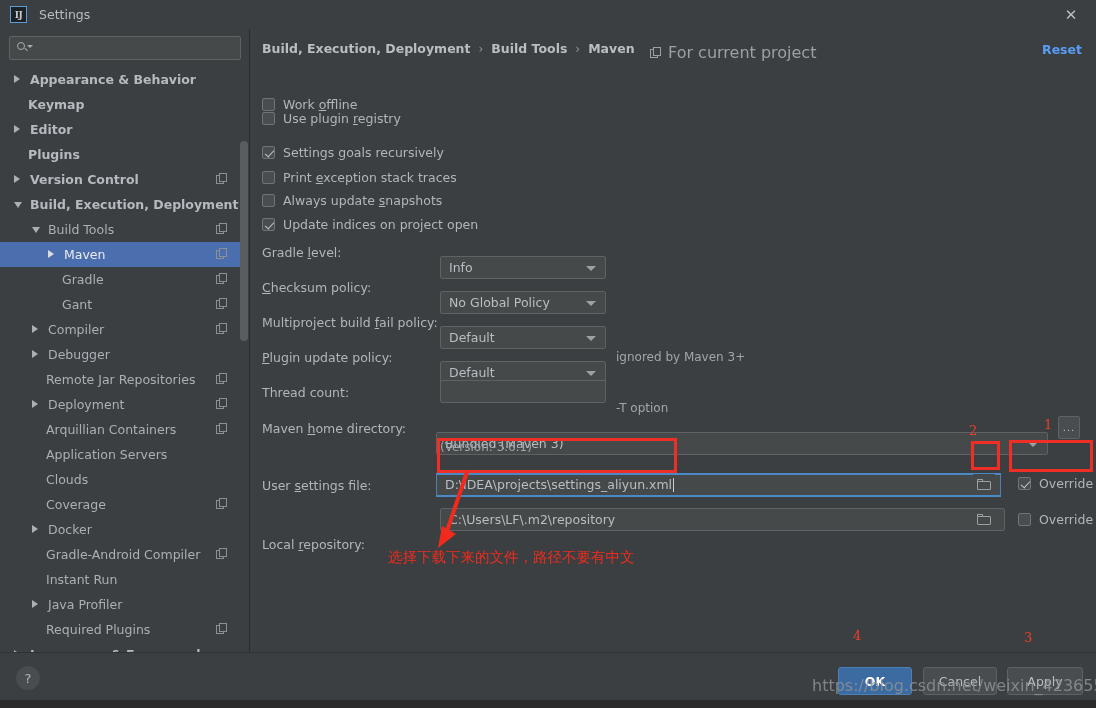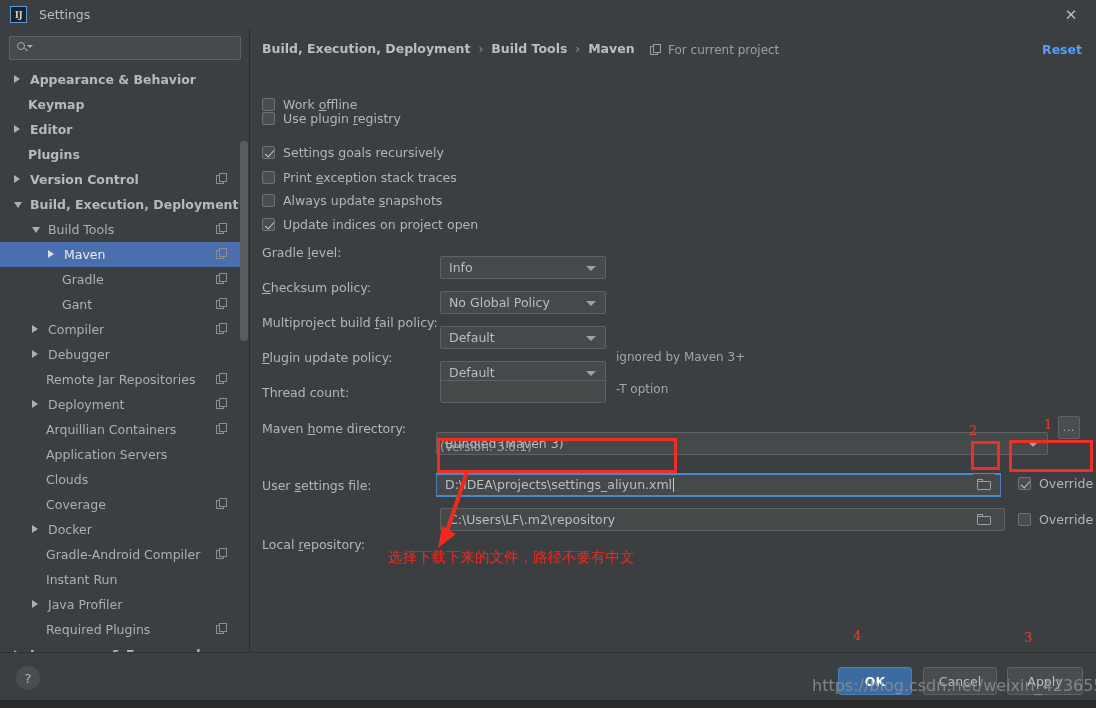--- a/index.html
+++ b/index.html
@@ -145,21 +145,21 @@
     background: #3c3f41;
   }
   .breadcrumb {
     position: absolute; left: 12px; top: 12px;
     font-size: 12.5px; font-weight: bold; color: #b9bec3;
     display: flex; align-items: center; gap: 8px;
   }
   .crumb-sep { color: #8d9398; font-weight: normal; font-size: 12px; }
   .for-project {
     position: absolute; left: 400px; top: 14px;
-    font-size: 12px; color: #9aa0a6;
+    font-size: 16px; color: #9aa0a6;
     display: flex; align-items: center; gap: 6px; justify-content: center;
   }
   .fp-icon { position: relative; width: 12px; height: 12px; }
   .fp-icon .b1 {
     position: absolute; left: 0; top: 2px; width: 8px; height: 9px;
     border: 1px solid #9aa0a6;
   }
   .fp-icon .b2 {
     position: absolute; left: 3px; top: 0; width: 8px; height: 9px;
     border: 1px solid #9aa0a6; background: #3c3f41;
@@ -573,21 +573,21 @@
       <span class="arw"></span>
     </div>
     <div class="hint" style="left:366px; top:321px;">ignored by Maven 3+</div>
 
     <div class="fld-label" style="left:12px; top:356px;">
       <span>Thread count:</span><span class="mn"></span><span></span>
     </div>
     <div class="textfield" style="left:190px; top:351px; width:166px;">
       <span class="val"></span>
     </div>
-    <div class="hint" style="left:366px; top:353px;">-T option</div>
+    <div class="hint" style="left:366px; top:372px;">-T option</div>
 
     <div class="fld-label" style="left:12px; top:392px;">
       <span>Maven </span><span class="mn">h</span><span>ome directory:</span>
     </div>
     <div class="combo" style="left:186px; top:387px; width:612px;">
       <span class="val">Bundled (Maven 3)</span>
       <span class="arw"></span>
     </div>
     <div class="browse-btn" style="left:808px; top:387px;">...</div>
     <div class="hint" style="left:190px; top:411px;">(Version: 3.6.1)</div>

